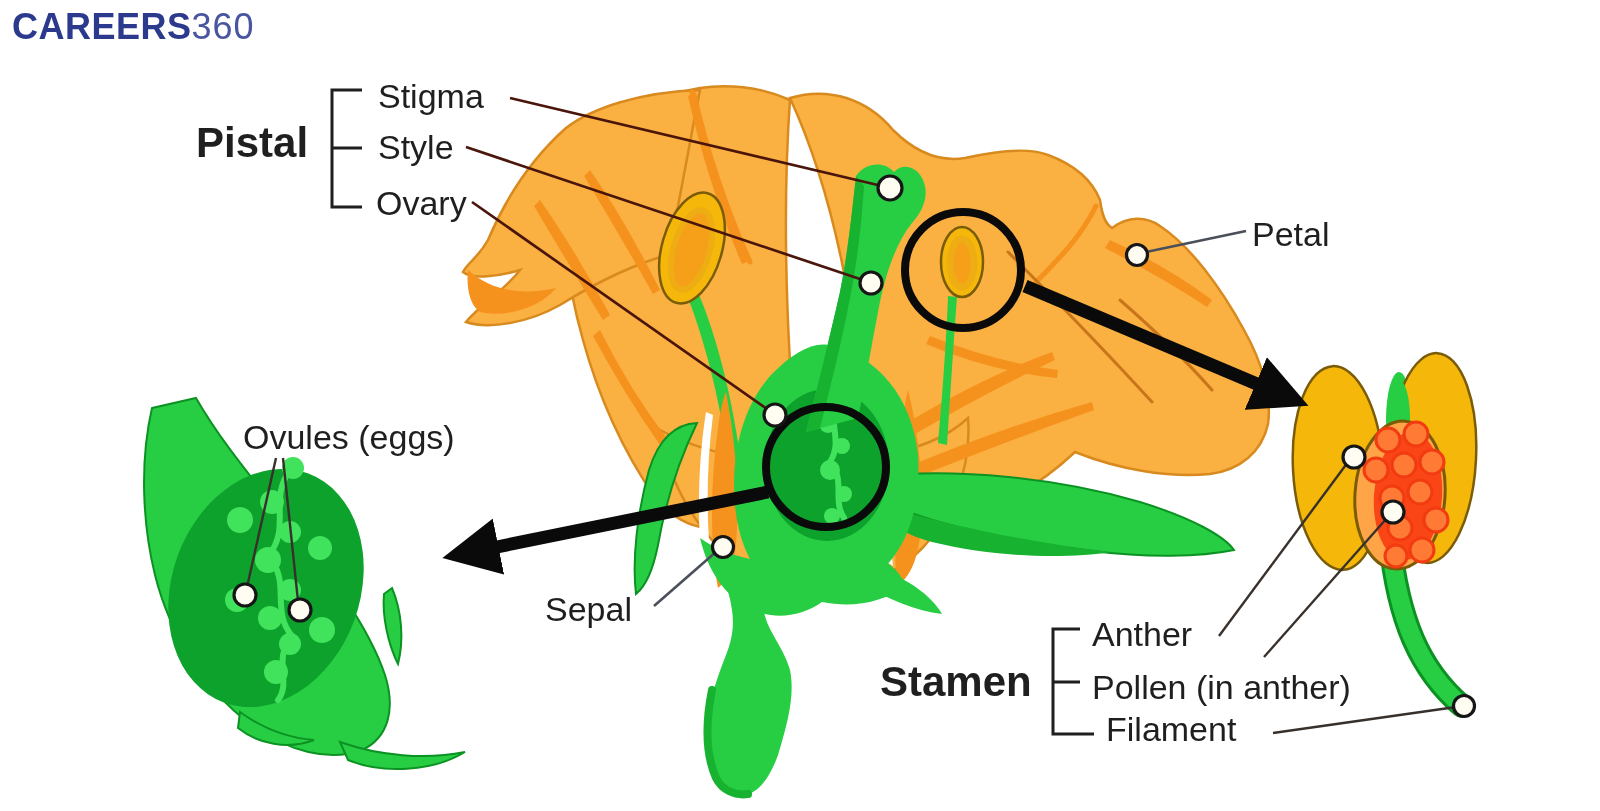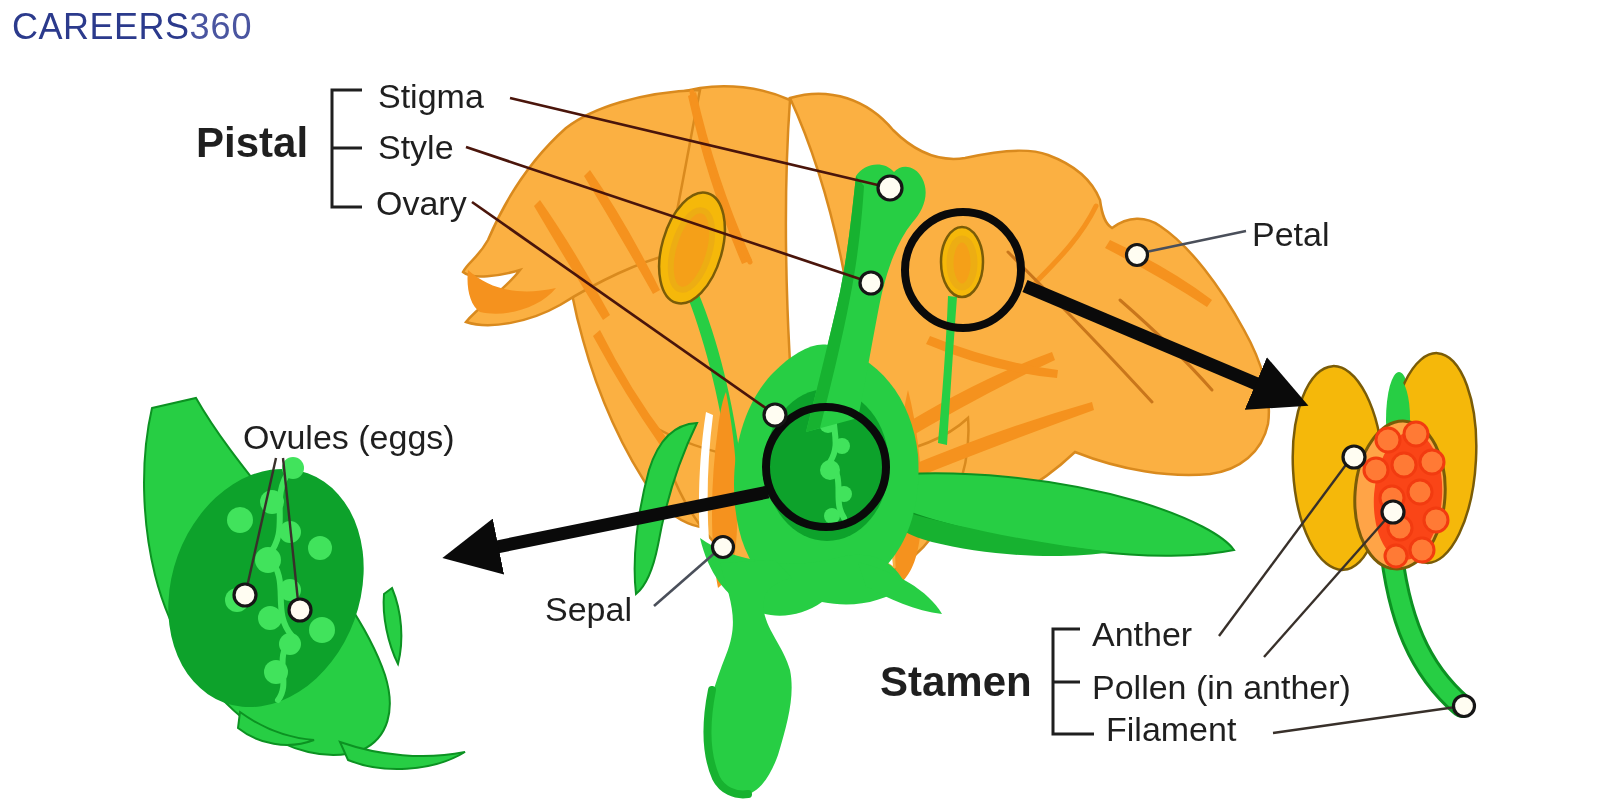--- a/index.html
+++ b/index.html
@@ -1,19 +1,19 @@
 <!DOCTYPE html>
 <html style="--background: #ffffff; --ink: #1f1f1f; --logo-navy: #2b3a8c; --logo-360: #4a55a0; --petal: #fbb042; --petal-deep: #f5921e; --petal-edge: #d98a1e; --petal-vein: #c9761b; --green-bright: #27ce44; --green-mid: #17b230; --green-dark: #0da22b; --green-line: #0c9222; --green-light: #41e35c; --anther-yellow: #f5b80a; --anther-line: #7a5c08; --anther-ring: #edad13; --anther-core: #f5a018; --pollen-bg: #ffa447; --pollen-red: #fa4517; --pollen-grain: #ff7a35; --grain-line: #f23b10; --leader-maroon: #4a150b; --leader-gray: #4a4f5a; --leader-dark: #38302a; --annotation-black: #0a0a0a; --dot-fill: #fffdf2;"><head>
 <meta charset="utf-8">
 <style>
   html,body{margin:0;padding:0;background:#fff;}
   .canvas{position:relative;width:1600px;height:811px;background:var(--background,#fff);overflow:hidden;
           font-family:"Liberation Sans",sans-serif;}
   .logo{position:absolute;left:12px;top:6px;white-space:nowrap;user-select:none;}
-  .logo .brand{font-size:36px;font-weight:400;letter-spacing:.5px;color:var(--logo-navy);text-align:right;}
+  .logo .brand{font-size:36px;font-weight:700;letter-spacing:.5px;color:var(--logo-navy);text-align:right;}
   .logo .suffix{font-size:36px;font-weight:300;letter-spacing:1px;color:var(--logo-360);margin-top:40px;}
   svg{position:absolute;left:0;top:0;}
   svg text{font-family:"Liberation Sans",sans-serif;}
   .lbl{font-size:34px;font-weight:500;fill:var(--ink);}
   .lbl-bold{font-size:42px;font-weight:700;fill:var(--ink);}
   .bracket{fill:none;stroke:var(--ink);stroke-width:3;}
   .dot{fill:var(--dot-fill);stroke:#161616;stroke-width:3.2;}
   .leader-maroon{stroke:var(--leader-maroon);stroke-width:2.7;fill:none;}
   .leader-gray{stroke:var(--leader-gray);stroke-width:2.6;fill:none;}
   .leader-dark{stroke:var(--leader-dark);stroke-width:2.4;fill:none;}

